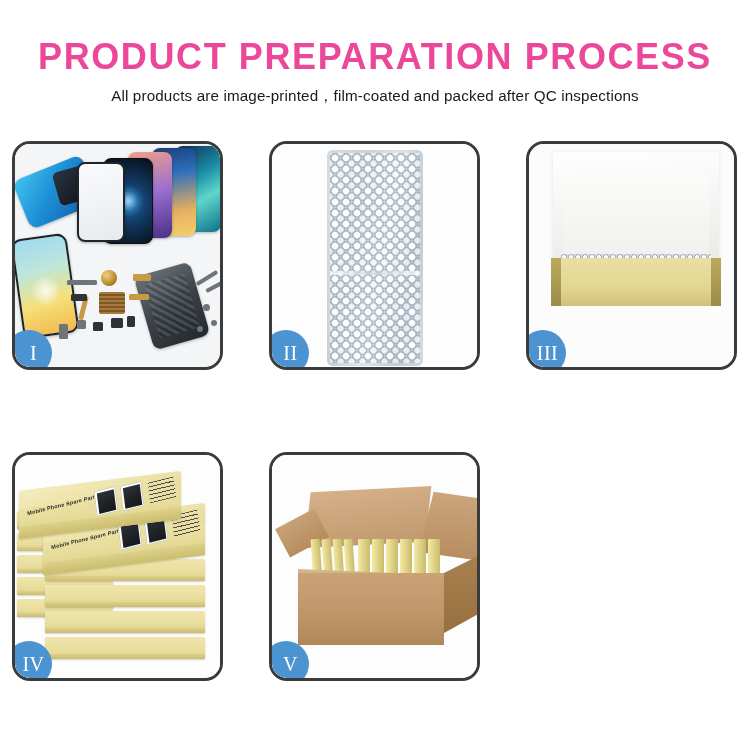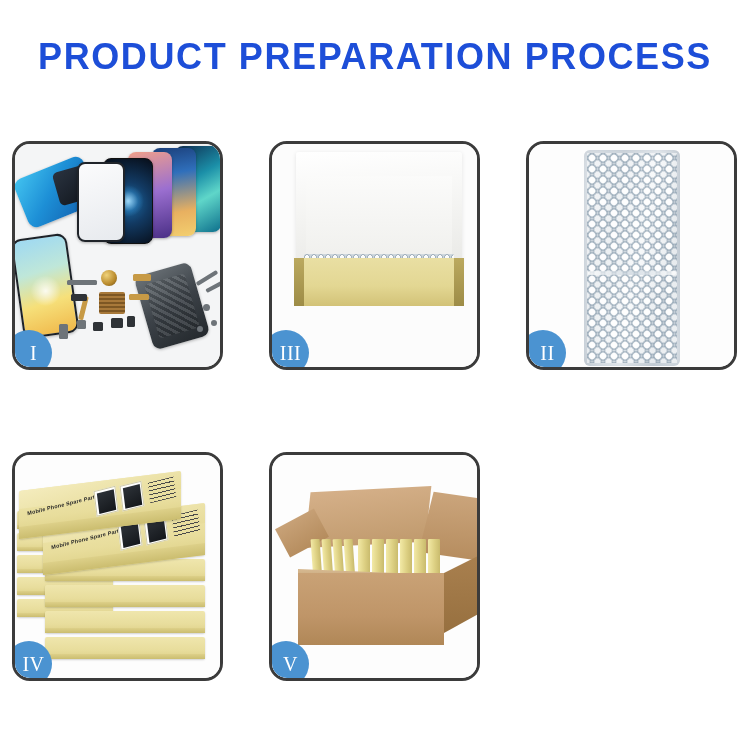--- a/index.html
+++ b/index.html
@@ -28,21 +28,21 @@
     top: 36px;
     left: 0;
     width: 750px;
     text-align: center;
   }
   .main-title {
     font-family: "Liberation Sans", sans-serif;
     font-size: 36px;
     font-weight: bold;
     letter-spacing: 1.6px;
-    color: #1d4ed8;
+    color: #ec4899;
     line-height: 42px;
     margin: 0;
     white-space: nowrap;
   }
   .sub-title {
     font-family: "Liberation Sans", sans-serif;
     font-size: 15.2px;
     font-weight: normal;
     letter-spacing: 0.15px;
     color: #1a1a1a;
@@ -377,20 +377,21 @@
     background: rgba(110,80,46,.45);
   }
 </style>
 </head>
 <body>
 
 <div class="page">
 
   <div class="header">
     <div class="main-title">PRODUCT PREPARATION PROCESS</div>
+    <div class="sub-title">All products are image-printed，film-coated and packed after QC inspections</div>
   </div>
 
   <div class="grid">
 
     <div class="panel">
       <div class="stage">
         <div class="p1-bg"></div>
 
         <div class="phone ph-blue-film"></div>
         <div class="phone ph-teal"></div>
@@ -417,38 +418,38 @@
         <div class="part" style="left:196px; top:176px; width:6px; height:6px; border-radius:50%;"></div>
         <div class="part" style="left:182px; top:182px; width:6px; height:6px; border-radius:50%;"></div>
         <div class="part" style="left:180px; top:132px; width:24px; height:4px; transform:rotate(-32deg);"></div>
         <div class="part" style="left:190px; top:140px; width:22px; height:4px; transform:rotate(-28deg);"></div>
       </div>
       <div class="badge">I</div>
     </div>
 
     <div class="panel">
       <div class="stage">
-        <div class="p3-bg"></div>
-        <div class="box3-lid"></div>
-        <div class="box3-fill"></div>
-        <div class="box3-body"></div>
-      </div>
-      <div class="badge">III</div>
-    </div>
-
-    <div class="panel">
-      <div class="stage">
         <div class="p2-bg"></div>
         <div class="bubble-sleeve">
           <div class="bubbles"></div>
           <div class="bubbles2"></div>
           <div class="sleeve-seam"></div>
         </div>
       </div>
       <div class="badge">II</div>
+    </div>
+
+    <div class="panel">
+      <div class="stage">
+        <div class="p3-bg"></div>
+        <div class="box3-lid"></div>
+        <div class="box3-fill"></div>
+        <div class="box3-body"></div>
+      </div>
+      <div class="badge">III</div>
     </div>
 
     <div class="panel">
       <div class="stage">
         <div class="p4-bg"></div>
 
         <div class="ybox" style="left:2px; top:56px; width:96px; height:18px;">
             <div class="edge"></div>
           </div>
         <div class="ybox" style="left:2px; top:78px; width:96px; height:18px;">

